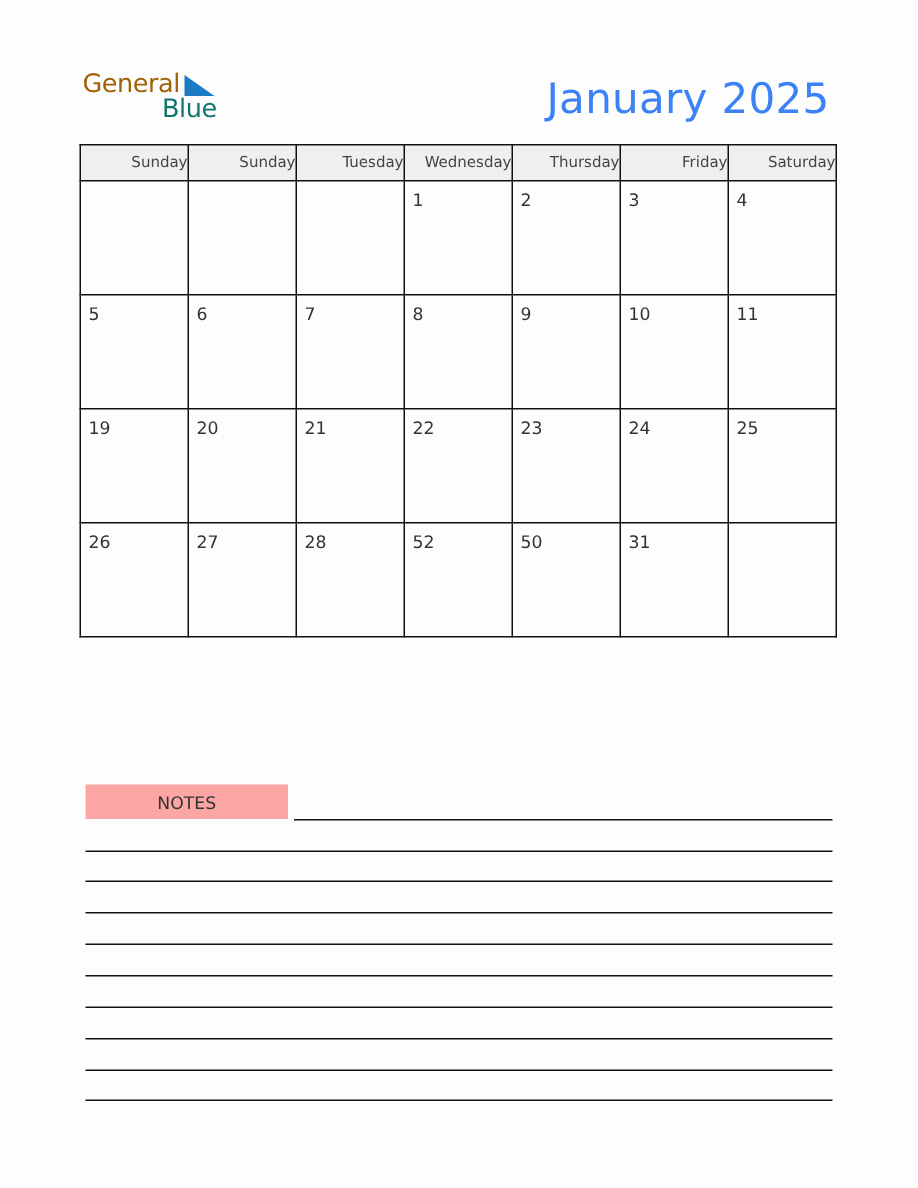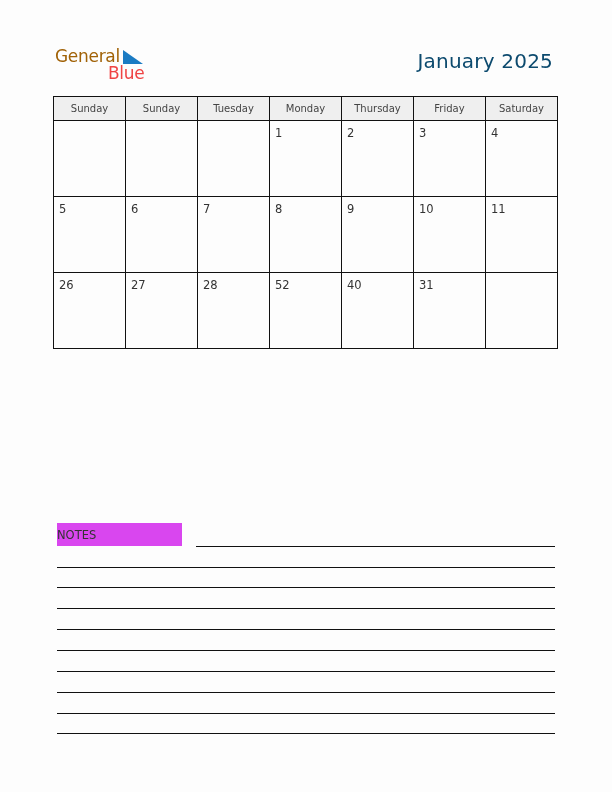--- a/index.html
+++ b/index.html
@@ -2,53 +2,53 @@
 <html><head>
   <meta charset="utf-8">
   <style>
     html, body { margin: 0; padding: 0; }
     body {
       width: 612px; height: 792px; background: #fdfdfd; position: relative;
       font-family: "DejaVu Sans", sans-serif; color: #222; overflow: hidden;
     }
     .logo { position: absolute; left: 55px; top: 46px; width: 100px; height: 40px; }
     .logo-general { position: absolute; left: 0; top: 0; font-size: 17px; color: #a16207; letter-spacing: -0.3px; }
-    .logo-blue { position: absolute; left: 53px; top: 17px; font-size: 17px; color: #ef4444; letter-spacing: -0.3px; }
+    .logo-blue { position: absolute; left: 53px; top: 17px; font-size: 17px; color: #0f766e; letter-spacing: -0.3px; }
     .logo-tri { position: absolute; left: 68px; top: 4px; width: 0; height: 0;
       border-bottom: 14px solid #1b7bc3; border-right: 20px solid transparent; }
-    .title { position: absolute; right: 59px; top: 49px; font-size: 20px; color: #0c4a6e; font-weight: normal; letter-spacing: 0.2px; }
+    .title { position: absolute; right: 59px; top: 49px; font-size: 28px; color: #3b82f6; font-weight: normal; letter-spacing: 0.2px; }
 
     .cal { position: absolute; left: 53px; top: 96px; width: 505px; border-collapse: collapse; table-layout: fixed; }
     .cal th, .cal td { border: 1px solid #111; padding: 0; }
-    .cal th { height: 23px; background: #efefef; font-weight: normal; font-size: 10px; color: #444; text-align: center; }
+    .cal th { height: 23px; background: #efefef; font-weight: normal; font-size: 10px; color: #444; text-align: right; }
     .cal td { height: 75px; vertical-align: top; background: #fdfdfd; }
     .day-num { display: block; padding: 5px 0 0 5px; font-size: 11.5px; color: #333; }
 
-    .notes-label { position: absolute; left: 57px; top: 523px; width: 125px; height: 23px; background: #d946ef;
-      font-size: 11.5px; color: #333; text-align: left; line-height: 24px; }
+    .notes-label { position: absolute; left: 57px; top: 523px; width: 135px; height: 23px; background: #fca5a5;
+      font-size: 11.5px; color: #333; text-align: center; line-height: 24px; }
     .note-line { position: absolute; height: 1px; background: #111; }
   </style>
 </head>
 <body>
 
 <div class="logo">
   <span class="logo-general">General</span>
   <span class="logo-tri" style="left:68px;"></span>
   <span class="logo-blue">Blue</span>
 </div>
 
 <div class="title">January 2025</div>
 
 <table class="cal">
   <thead>
     <tr>
       <th>Sunday</th>
       <th>Sunday</th>
       <th>Tuesday</th>
-      <th>Monday</th>
+      <th>Wednesday</th>
       <th>Thursday</th>
       <th>Friday</th>
       <th>Saturday</th>
     </tr>
   </thead>
   <tbody>
     <tr>
       <td>
           <span class="day-num"></span>
         </td>
@@ -89,33 +89,56 @@
         </td>
       <td>
           <span class="day-num">10</span>
         </td>
       <td>
           <span class="day-num">11</span>
         </td>
     </tr>
     <tr>
       <td>
+          <span class="day-num">19</span>
+        </td>
+      <td>
+          <span class="day-num">20</span>
+        </td>
+      <td>
+          <span class="day-num">21</span>
+        </td>
+      <td>
+          <span class="day-num">22</span>
+        </td>
+      <td>
+          <span class="day-num">23</span>
+        </td>
+      <td>
+          <span class="day-num">24</span>
+        </td>
+      <td>
+          <span class="day-num">25</span>
+        </td>
+    </tr>
+    <tr>
+      <td>
           <span class="day-num">26</span>
         </td>
       <td>
           <span class="day-num">27</span>
         </td>
       <td>
           <span class="day-num">28</span>
         </td>
       <td>
           <span class="day-num">52</span>
         </td>
       <td>
-          <span class="day-num">40</span>
+          <span class="day-num">50</span>
         </td>
       <td>
           <span class="day-num">31</span>
         </td>
       <td>
           <span class="day-num"></span>
         </td>
     </tr>
   </tbody>
 </table>

